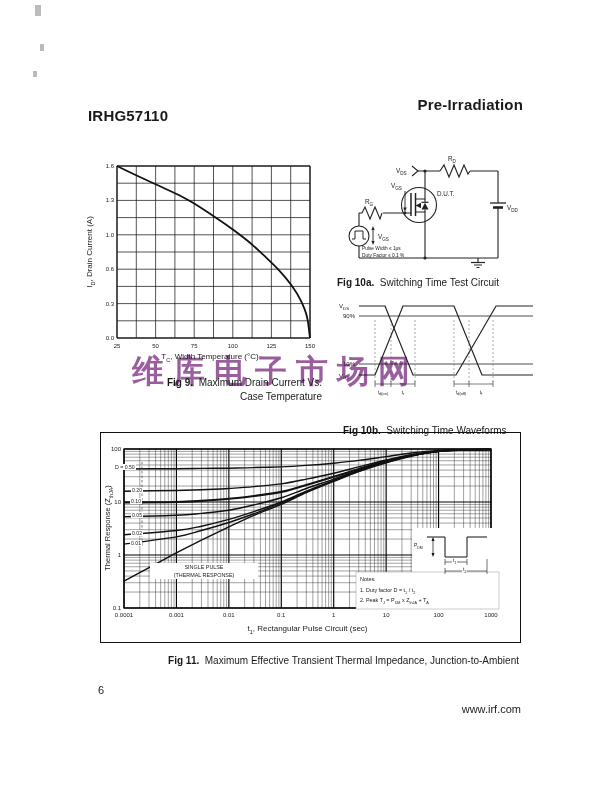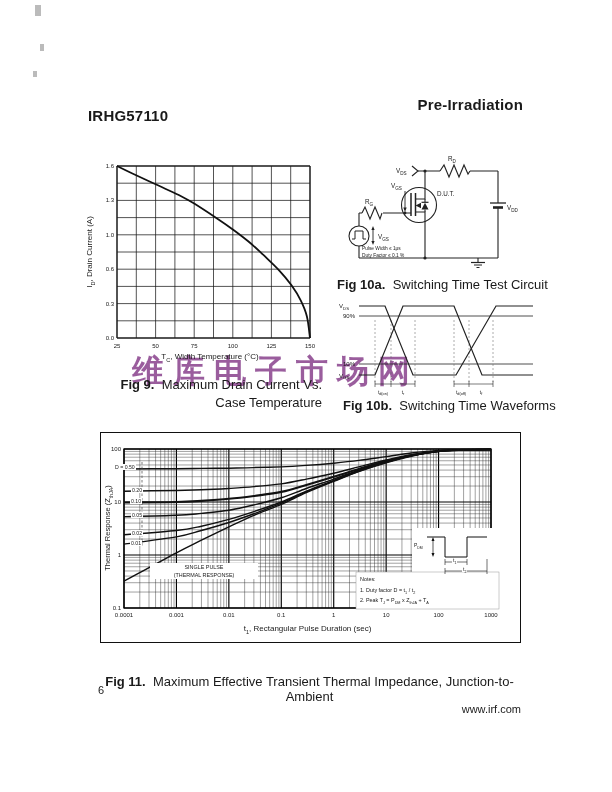--- a/index.html
+++ b/index.html
@@ -2,21 +2,21 @@
 <html><head>
 <meta charset="utf-8">
 <style>
   html,body{margin:0;padding:0}
   body{width:612px;height:792px;background:#fff;position:relative;overflow:hidden;
        font-family:"Liberation Sans",sans-serif;color:#1a1a1a}
   .abs{position:absolute}
   .b{font-weight:bold}
   sub{font-size:70%;line-height:0}
   .hdr{font-size:15px;font-weight:bold;letter-spacing:.2px;z-index:2}
-  .caption{font-size:13px;z-index:2}
+  .caption{font-size:10px;z-index:2}
   .xlab{text-align:center;font-size:8px;z-index:2}
   .vlabel{transform:rotate(-90deg);text-align:center;font-size:8px;height:14px;white-space:nowrap;z-index:2}
   svg{position:absolute;overflow:visible;z-index:2}
   svg text{font-family:"Liberation Sans",sans-serif;fill:#1a1a1a}
   .tick{font-size:6px}
   .cl{font-size:5.2px;background:#fff;padding:0 1px;line-height:1.2;z-index:3;white-space:nowrap}
   .il{font-size:5px;line-height:1;z-index:3;white-space:nowrap}
   .footer{font-size:11px;z-index:2}
   .watermark{font-family:Liberation Serif, serif;font-size:32px;font-weight:bold;letter-spacing:9px;
              color:#701a75;opacity:.7;z-index:1;white-space:nowrap}
@@ -150,21 +150,21 @@
   </g>
   <text x="4" y="10" font-size="6"><tspan>V</tspan><tspan dy="1.5" font-size="4.4">DS</tspan></text>
   <text x="8" y="20" font-size="6">90%</text>
   <text x="8" y="68" font-size="6">10%</text>
   <text x="4" y="79.5" font-size="6"><tspan>V</tspan><tspan dy="1.5" font-size="4.4">GS</tspan></text>
   <text x="48" y="96" text-anchor="middle" font-size="4.8"><tspan>t</tspan><tspan dy="1.2" font-size="3.8">d(on)</tspan></text>
   <text x="68" y="96" text-anchor="middle" font-size="4.8"><tspan>t</tspan><tspan dy="1.2" font-size="3.8">r</tspan></text>
   <text x="126" y="96" text-anchor="middle" font-size="4.8"><tspan>t</tspan><tspan dy="1.2" font-size="3.8">d(off)</tspan></text>
   <text x="146" y="96" text-anchor="middle" font-size="4.8"><tspan>t</tspan><tspan dy="1.2" font-size="3.8">f</tspan></text>
 </svg>
-<div class="abs caption" style="left:343px;top:398px">
+<div class="abs caption" style="left:343px;top:425px">
   <span class="b">Fig 10b.</span>&nbsp;&nbsp;<span>Switching Time Waveforms</span>
 </div>
 
 <div class="abs" id="fig11-box" style="left:100px;top:432px;width:419px;height:209px">
   <svg id="fig11-chart" style="left:0;top:0" width="419" height="209" viewBox="0 0 419 209">
       <g>
         <line x1="23" y1="16" x2="23" y2="175" stroke="#000" stroke-width="1.15"></line>
         <line x1="38.78257262981159" y1="16" x2="38.78257262981159" y2="175" stroke="#2f2f2f" stroke-width="0.45"></line>
         <line x1="48.014785783159454" y1="16" x2="48.014785783159454" y2="175" stroke="#2f2f2f" stroke-width="0.45"></line>
         <line x1="54.56514525962318" y1="16" x2="54.56514525962318" y2="175" stroke="#2f2f2f" stroke-width="0.45"></line>
@@ -289,39 +289,39 @@
         <path d="M344,126 V132 M366,126 V132 M386,126 V141 M344,135 V141" fill="none"></path>
         <line x1="344" y1="129" x2="366" y2="129"></line>
         <line x1="344" y1="138" x2="386" y2="138"></line>
       </g>
     </g>
   </svg>
   <div class="abs vlabel" style="left:-71px;top:88px;width:160px;font-size:7.5px">
     <span>Thermal Response  (Z</span><sub>thJA</sub><span>)</span>
   </div>
   <div class="abs xlab" style="left:0;top:191px;width:413px">
-    <span>t</span><sub>1</sub><span>, Rectangular Pulse Duration (sec)</span>
+    <span>t</span><sub>1</sub><span>, Rectangular Pulse Circuit (sec)</span>
   </div>
   <span class="abs cl" style="left:13px;top:31px">D = 0.50</span>
   <span class="abs cl" style="left:30px;top:54px">0.20</span>
   <span class="abs cl" style="left:29px;top:65px">0.10</span>
   <span class="abs cl" style="left:30px;top:79px">0.05</span>
   <span class="abs cl" style="left:30px;top:97px">0.02</span>
   <span class="abs cl" style="left:29px;top:107px">0.01</span>
   <div class="abs" style="left:49px;top:130px;width:108px;text-align:center;font-size:5.4px;line-height:1.5;background:#fff;z-index:3">
     <span>SINGLE PULSE</span><br>
     <span>(THERMAL RESPONSE)</span>
   </div>
   <div class="abs" style="left:259px;top:141px;width:136px;font-size:5.4px;line-height:1.95;z-index:3">
     <div>Notes:</div>
     <div><span>1. Duty factor D = t</span><sub>1</sub><span> / t</span><sub>2</sub></div>
     <div><span>2. Peak T</span><sub>J</sub><span> = P</span><sub>DM</sub><span> x Z</span><sub>thJA</sub><span> + T</span><sub>A</sub></div>
   </div>
   <span class="abs il" style="left:313px;top:110px"><span>P</span><sub>DM</sub></span>
   <span class="abs il" style="left:351px;top:125px;background:#fff;padding:0 1px"><span>t</span><sub>1</sub></span>
   <span class="abs il" style="left:361px;top:134px;background:#fff;padding:0 1px"><span>t</span><sub>2</sub></span>
 </div>
-<div class="abs caption" style="left:100px;top:674px;width:419px;text-align:center">
+<div class="abs caption" style="left:100px;top:655px;width:419px;text-align:right">
   <span class="b">Fig 11.</span>&nbsp;&nbsp;<span>Maximum Effective Transient Thermal Impedance, Junction-to-Ambient</span>
 </div>
 
 <div class="abs footer" style="left:98px;top:684px">6</div>
 <div class="abs footer" style="right:91px;top:703px">www.irf.com</div>
 
 </body></html>

